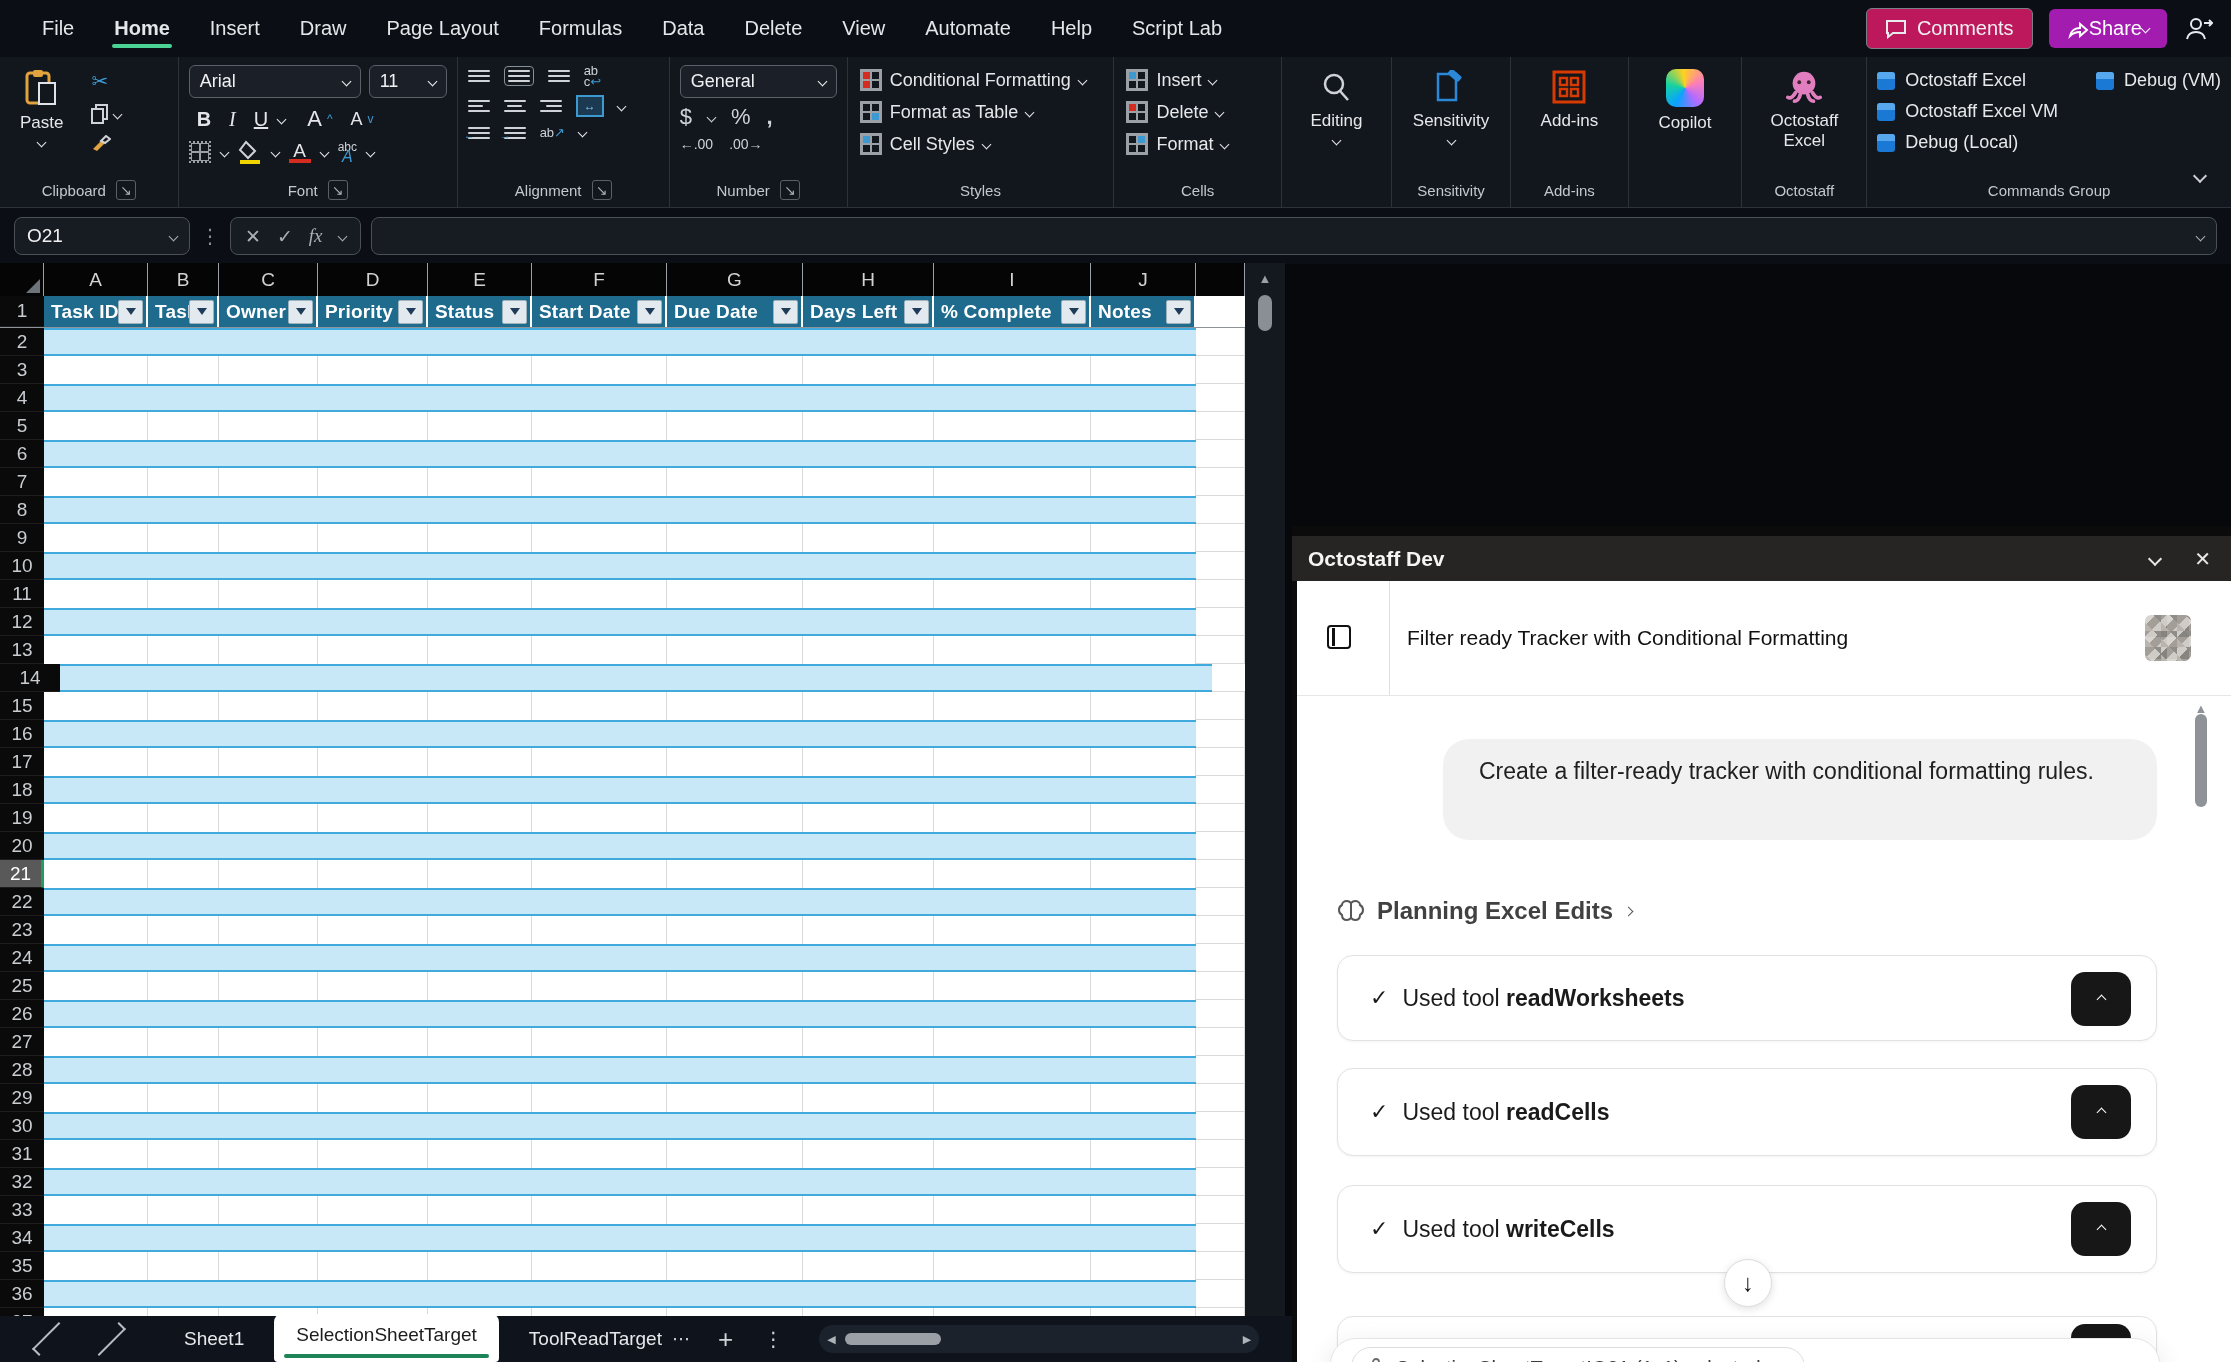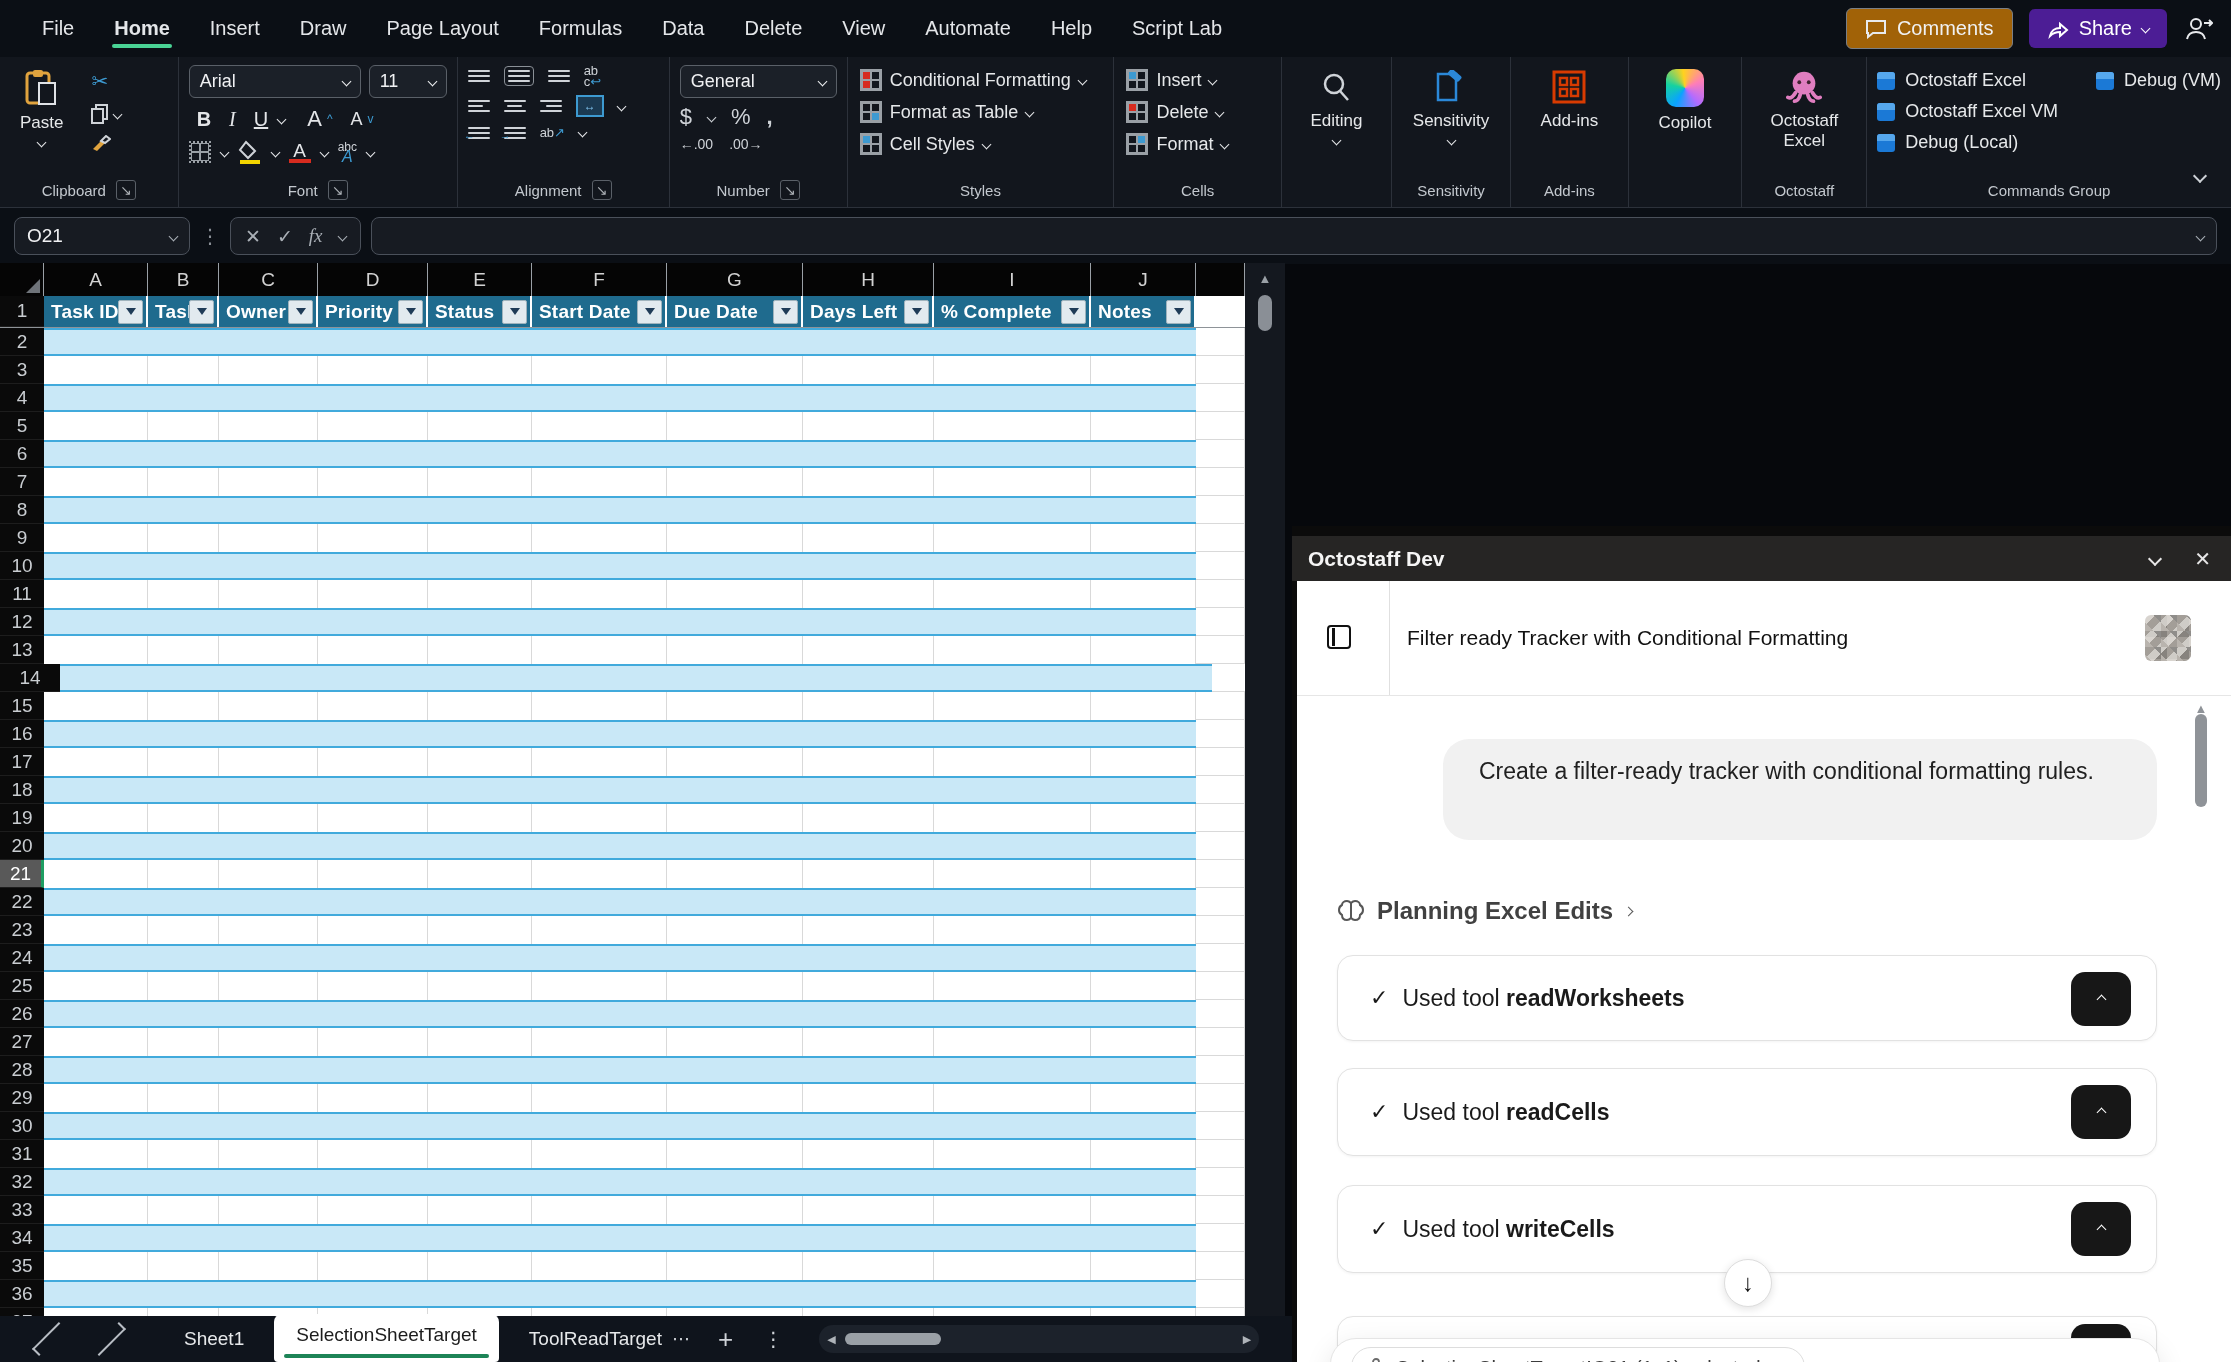--- a/index.html
+++ b/index.html
@@ -11,22 +11,22 @@
   .chev.up{transform:rotate(225deg);} .chev.right{transform:rotate(-45deg);} .chev.left{transform:rotate(135deg);}
   .chev.sm{width:6px;height:6px;border-width:1.5px;}
   .launcher{font-size:14px;color:#aeb3b8;border:1px solid #5a6068;border-radius:3px;width:18px;height:18px;display:inline-flex;align-items:center;justify-content:center;}
   
   .titlebar{height:57px;background:#0b0f15;display:flex;align-items:center;position:relative;}
   .apptabs{display:flex;align-items:center;gap:8px;padding-left:26px;}
   .apptab{font-size:20px;color:#e4e6e9;padding:10px 16px;position:relative;cursor:default;white-space:nowrap;}
   .apptab.active{font-weight:bold;}
   .apptab.active::after{content:"";position:absolute;left:14px;right:14px;bottom:2px;height:4px;border-radius:2px;background:#4ad395;}
   .tb-right{position:absolute;right:18px;top:8px;display:flex;align-items:center;gap:16px;}
-  .btn-comments{display:flex;align-items:center;gap:10px;border:1px solid #7a7f86;border-radius:6px;background:#a16207;color:#f0f1f3;font-size:20px;padding:8px 18px;}
-  .btn-share{display:flex;align-items:center;gap:10px;border-radius:6px;background:#4c1d95;color:#fff;font-size:20px;padding:8px 18px;}
+  .btn-comments{display:flex;align-items:center;gap:10px;border:1px solid #7a7f86;border-radius:6px;background:#be185d;color:#f0f1f3;font-size:20px;padding:8px 18px;}
+  .btn-share{display:flex;align-items:center;border-radius:6px;background:#a21caf;color:#fff;font-size:20px;padding:8px 18px;}
   
   .ribbon{height:150px;background:#12161d;display:flex;border-bottom:1px solid #2c313a;position:relative;}
   .rgroup{display:flex;flex-direction:column;border-right:1px solid #2c313a;padding:8px 10px 4px;position:relative;}
   .rgroup .glabel{margin-top:auto;display:flex;align-items:center;justify-content:center;gap:10px;font-size:15px;color:#c3c8ce;height:26px;}
   .rbody{display:flex;gap:10px;flex:1;}
   .bigbtn{display:flex;flex-direction:column;align-items:center;justify-content:flex-start;gap:6px;padding:4px 10px;font-size:17px;color:#e6e8ea;text-align:center;}
   .ico32{width:36px;height:36px;display:flex;align-items:center;justify-content:center;}
   .fontrow{display:flex;align-items:center;gap:8px;}
   .selbox{border:1px solid #5a6068;border-radius:6px;background:#1b2028;color:#f0f1f3;font-size:18px;display:flex;align-items:center;justify-content:space-between;padding:5px 10px;}
   .glyphbtn{font-size:20px;color:#e3e5e8;padding:2px 8px;display:inline-flex;align-items:center;gap:5px;}

